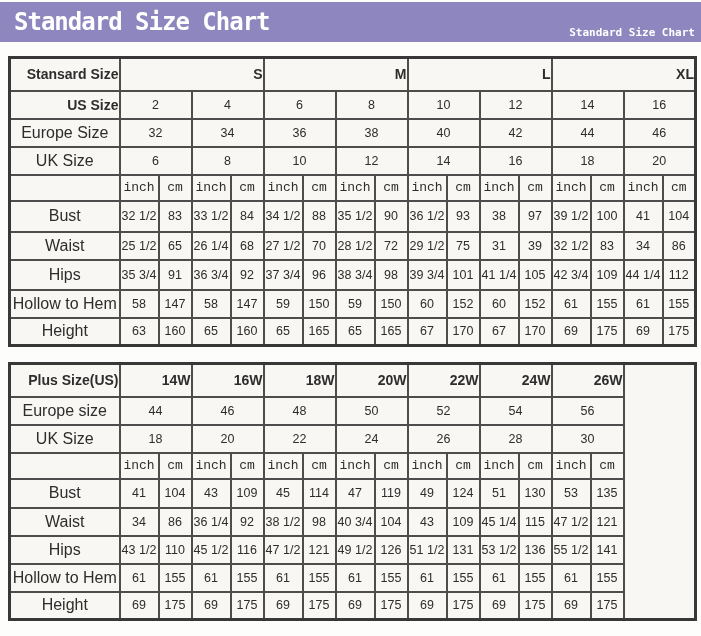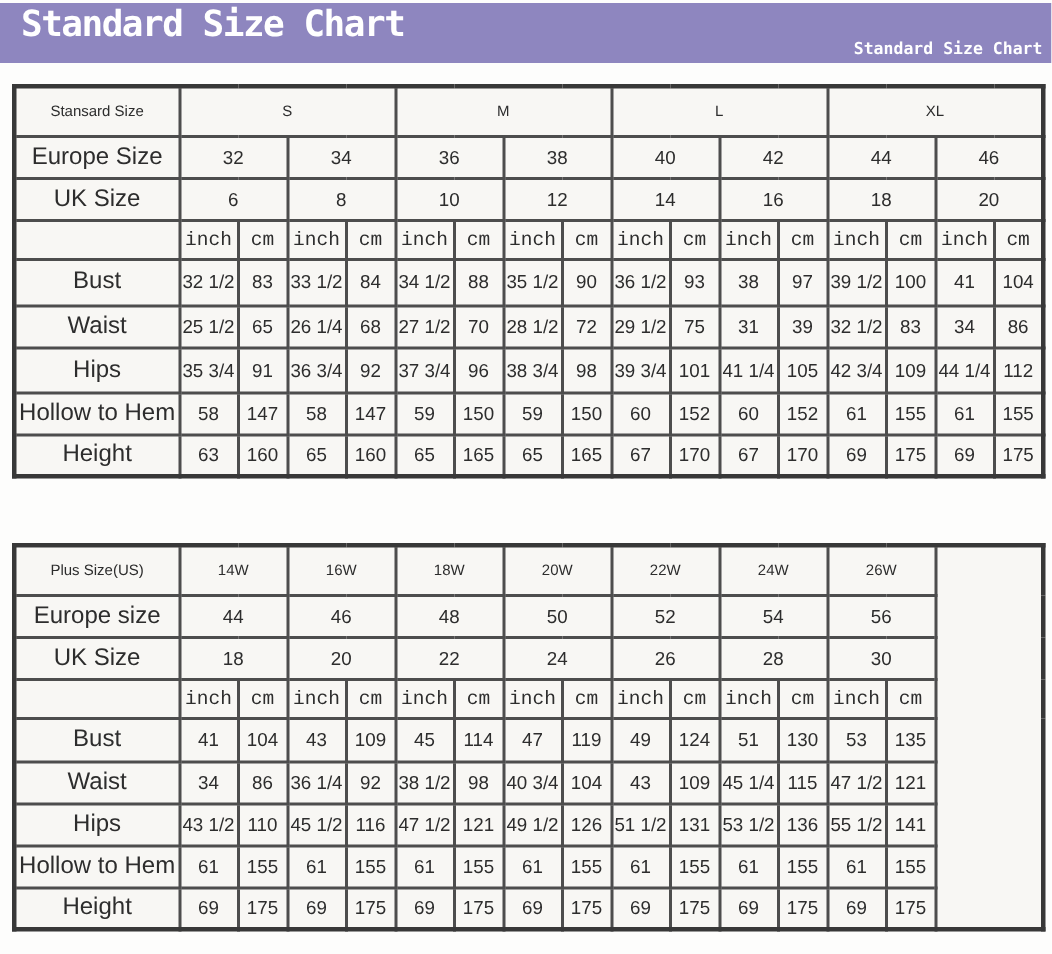--- a/index.html
+++ b/index.html
@@ -10,21 +10,21 @@
   }
   .page {
     position:relative;
     width:701px; height:636px;
     background:#fdfdfc;
     overflow:hidden;
   }
   .banner {
     position:absolute; top:2px; left:0;
     width:701px; height:40px;
-    display:flex; align-items:flex-start; justify-content:space-between;
+    display:flex; align-items:center; justify-content:space-between;
   }
   .banner-title {
     color:#ffffff;
     font-family:"DejaVu Sans Mono", monospace;
     font-weight:bold;
     font-size:24px;
     letter-spacing:-1px;
     padding-left:14px;
     white-space:nowrap;
   }
@@ -52,21 +52,21 @@
     text-align:center;
     vertical-align:middle;
     font-size:12.5px;
     color:#2d2d2d;
     background:#f8f7f4;
     white-space:nowrap;
     overflow:hidden;
     padding:0;
   }
   .size-table td.label-cell { font-size:16px; }
-  .size-table td.bold { font-weight:normal; font-size:10px; }
+  .size-table td.bold { font-weight:bold; font-size:14px;text-align:right; }
   .size-table td.unit-cell { font-size:13px;font-family:Liberation Mono, monospace; }
 </style>
 </head>
 <body>
 
 <div class="page">
 
   <div class="banner" style="background: rgb(142, 134, 191);">
     <div class="banner-title" style="color: rgb(255, 255, 255);">Standard Size Chart</div>
     <div class="banner-subtitle" style="color: rgb(255, 255, 255);">Standard Size Chart</div>
@@ -92,20 +92,31 @@
         <col style="width: 39px;">
         <col style="width: 33px;">
       </colgroup>
       <tbody>
         <tr style="height: 33px;">
           <td class="bold label-cell">Stansard Size</td>
           <td class="bold" colspan="4">S</td>
           <td class="bold" colspan="4">M</td>
           <td class="bold" colspan="4">L</td>
           <td class="bold" colspan="4">XL</td>
+        </tr>
+        <tr style="height: 28px;">
+          <td class="bold label-cell">US Size</td>
+          <td colspan="2">2</td>
+          <td colspan="2">4</td>
+          <td colspan="2">6</td>
+          <td colspan="2">8</td>
+          <td colspan="2">10</td>
+          <td colspan="2">12</td>
+          <td colspan="2">14</td>
+          <td colspan="2">16</td>
         </tr>
         <tr style="height: 28px;">
           <td class="label-cell">Europe Size</td>
           <td colspan="2">32</td>
           <td colspan="2">34</td>
           <td colspan="2">36</td>
           <td colspan="2">38</td>
           <td colspan="2">40</td>
           <td colspan="2">42</td>
           <td colspan="2">44</td>

